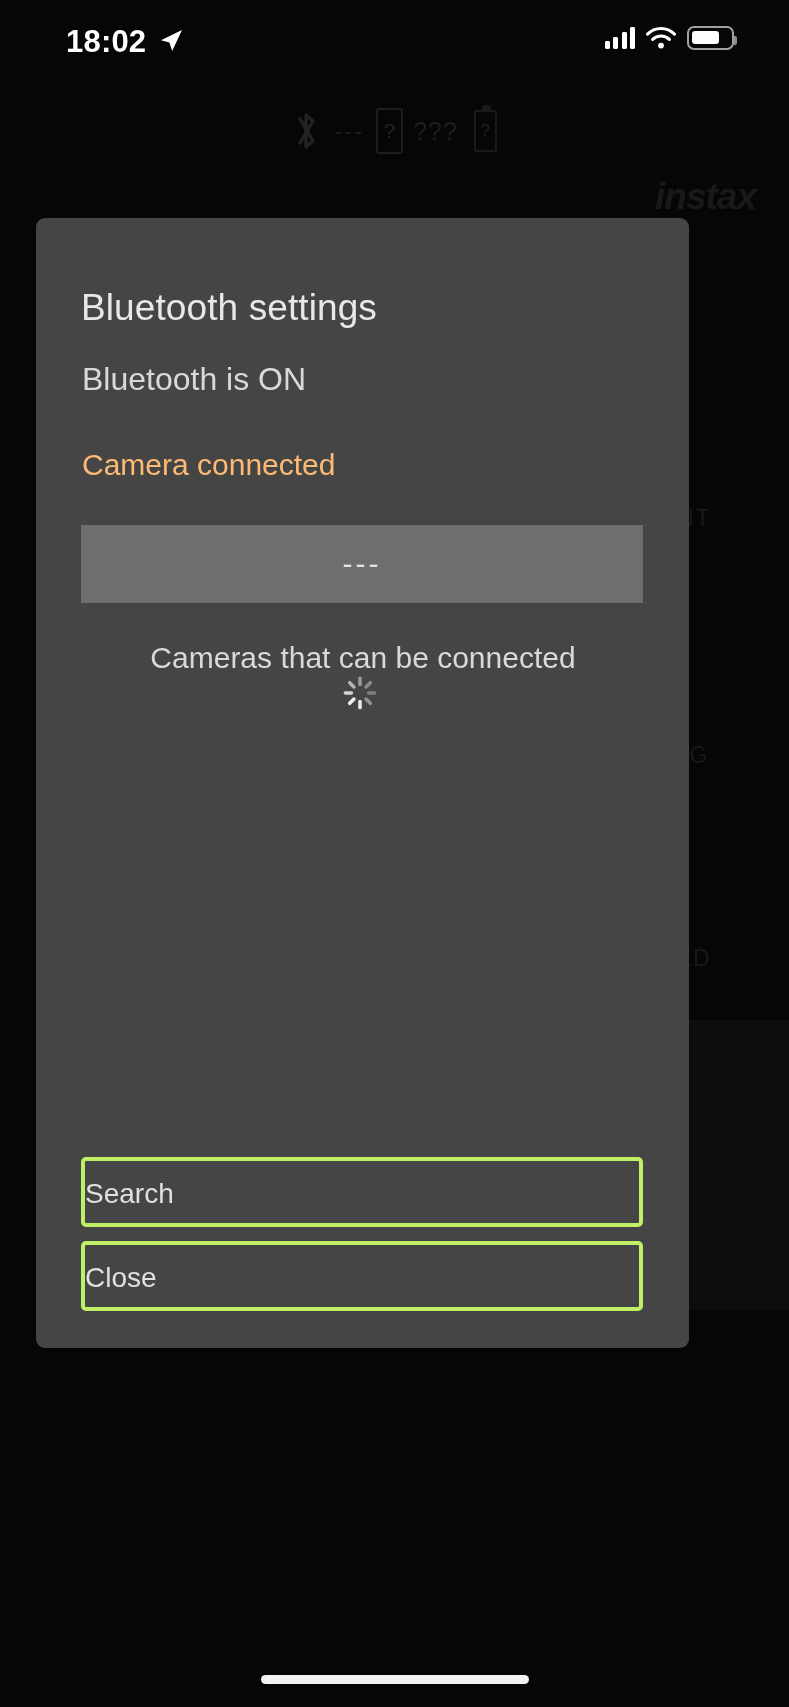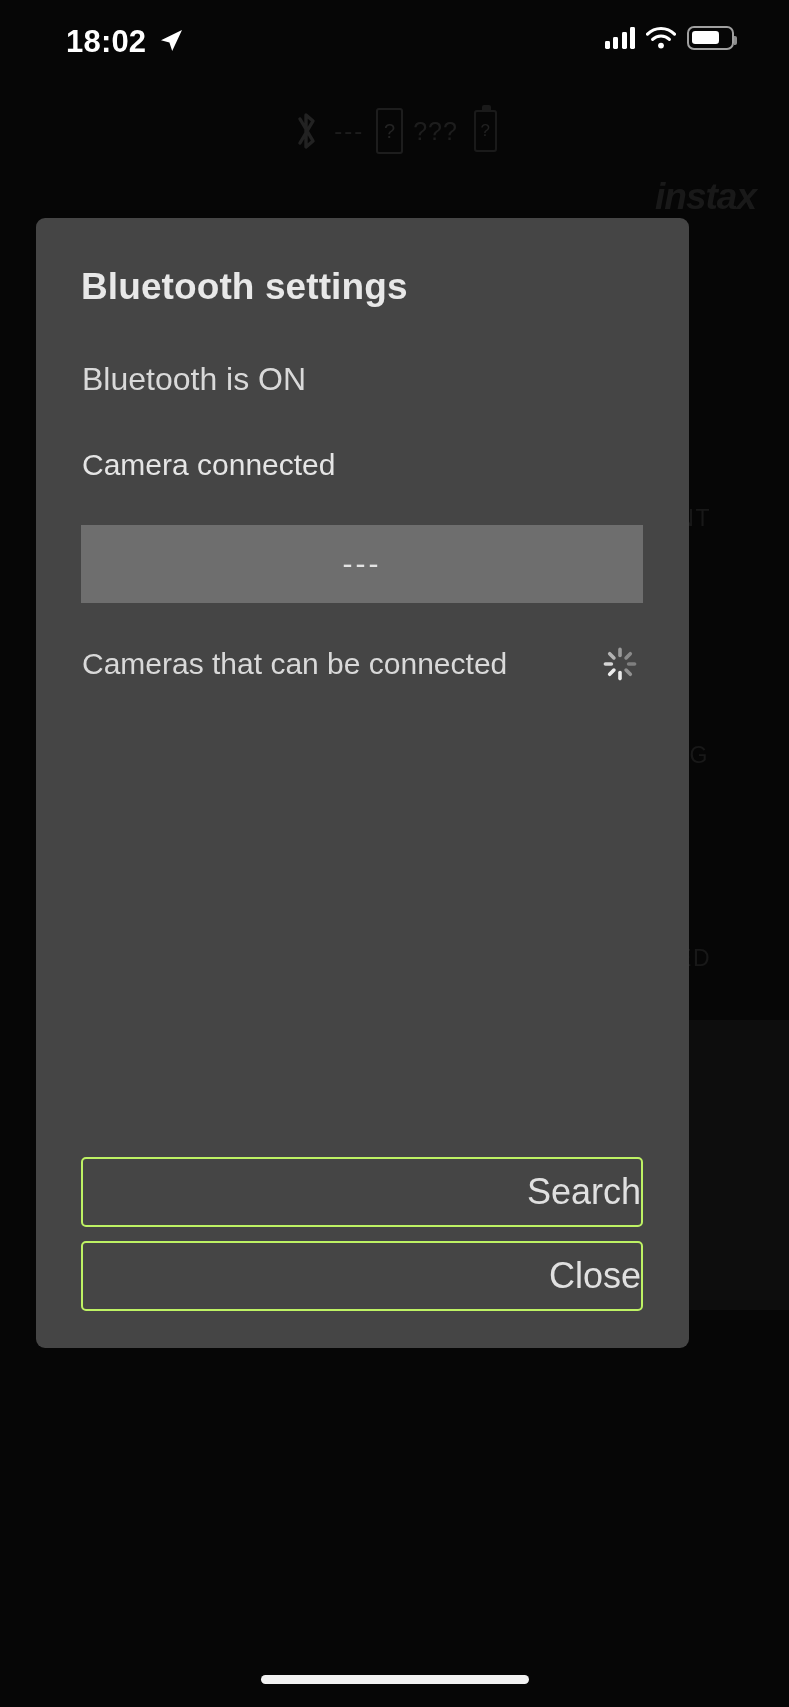--- a/index.html
+++ b/index.html
@@ -193,40 +193,40 @@
     left: 36px; top: 218px;
     width: 653px; height: 1130px;
     background: #454545;
     border-radius: 9px;
     z-index: 20;
     box-sizing: border-box;
   }
 
   #dialog-title {
     position: absolute;
-    left: 45px; top: 48px;
+    left: 45px; top: 69px;
     font-size: 37px;
     color: #e8e8e8;
-    font-weight: 700;
+    font-weight: 400;
     letter-spacing: 0.1px;
   }
 
   #bt-status {
     position: absolute;
     left: 46px; top: 143px;
     font-size: 32px;
     color: #d9d9d9;
     font-weight: 400;
   }
 
   #cam-status {
     position: absolute;
     left: 46px; top: 230px;
     font-size: 30px;
-    color: #e5e5e5;
+    color: #fdba74;
     font-weight: 400;
   }
 
   #device-bar {
     position: absolute;
     left: 45px; top: 307px;
     width: 562px; height: 78px;
     background: #6e6e6e;
     display: flex;
     align-items: center;
@@ -239,20 +239,21 @@
   }
 
   #avail-row {
     position: absolute;
     left: 46px; top: 423px;
     width: 562px;
     height: 46px;
     display: flex;
     align-items: center;
     justify-content: space-between;
+    flex-direction: column;
   }
   #avail-label {
     font-size: 30px;
     color: #d9d9d9;
     font-weight: 400;
   }
   #spinner {
     position: relative;
     width: 36px;
     height: 36px;
@@ -270,32 +271,32 @@
     position: absolute;
     left: 45px; bottom: 37px;
     width: 562px;
   }
   .dlg-btn {
     display: block;
     width: 562px;
     height: 70px;
     margin-bottom: 14px;
     background: #454545;
-    border: 2px solid #bef264;
+    border: 4px solid #bef264;
     border-radius: 5px;
     color: #e0e0e0;
-    font-size: 36px;
+    font-size: 28px;
     font-family: "Liberation Sans", sans-serif;
-    text-align: right;
+    text-align: left;
     line-height: 66px;
     box-sizing: border-box;
     padding: 0;
     cursor: pointer;
   }
-  .dlg-btn:last-child { margin-bottom: 0; padding-left: 16px; }
+  .dlg-btn:last-child { margin-bottom: 0; }
 
   
   #home-indicator {
     position: absolute;
     left: 50%;
     transform: translateX(-50%);
     bottom: 23px;
     width: 268px;
     height: 9px;
     border-radius: 5px;

